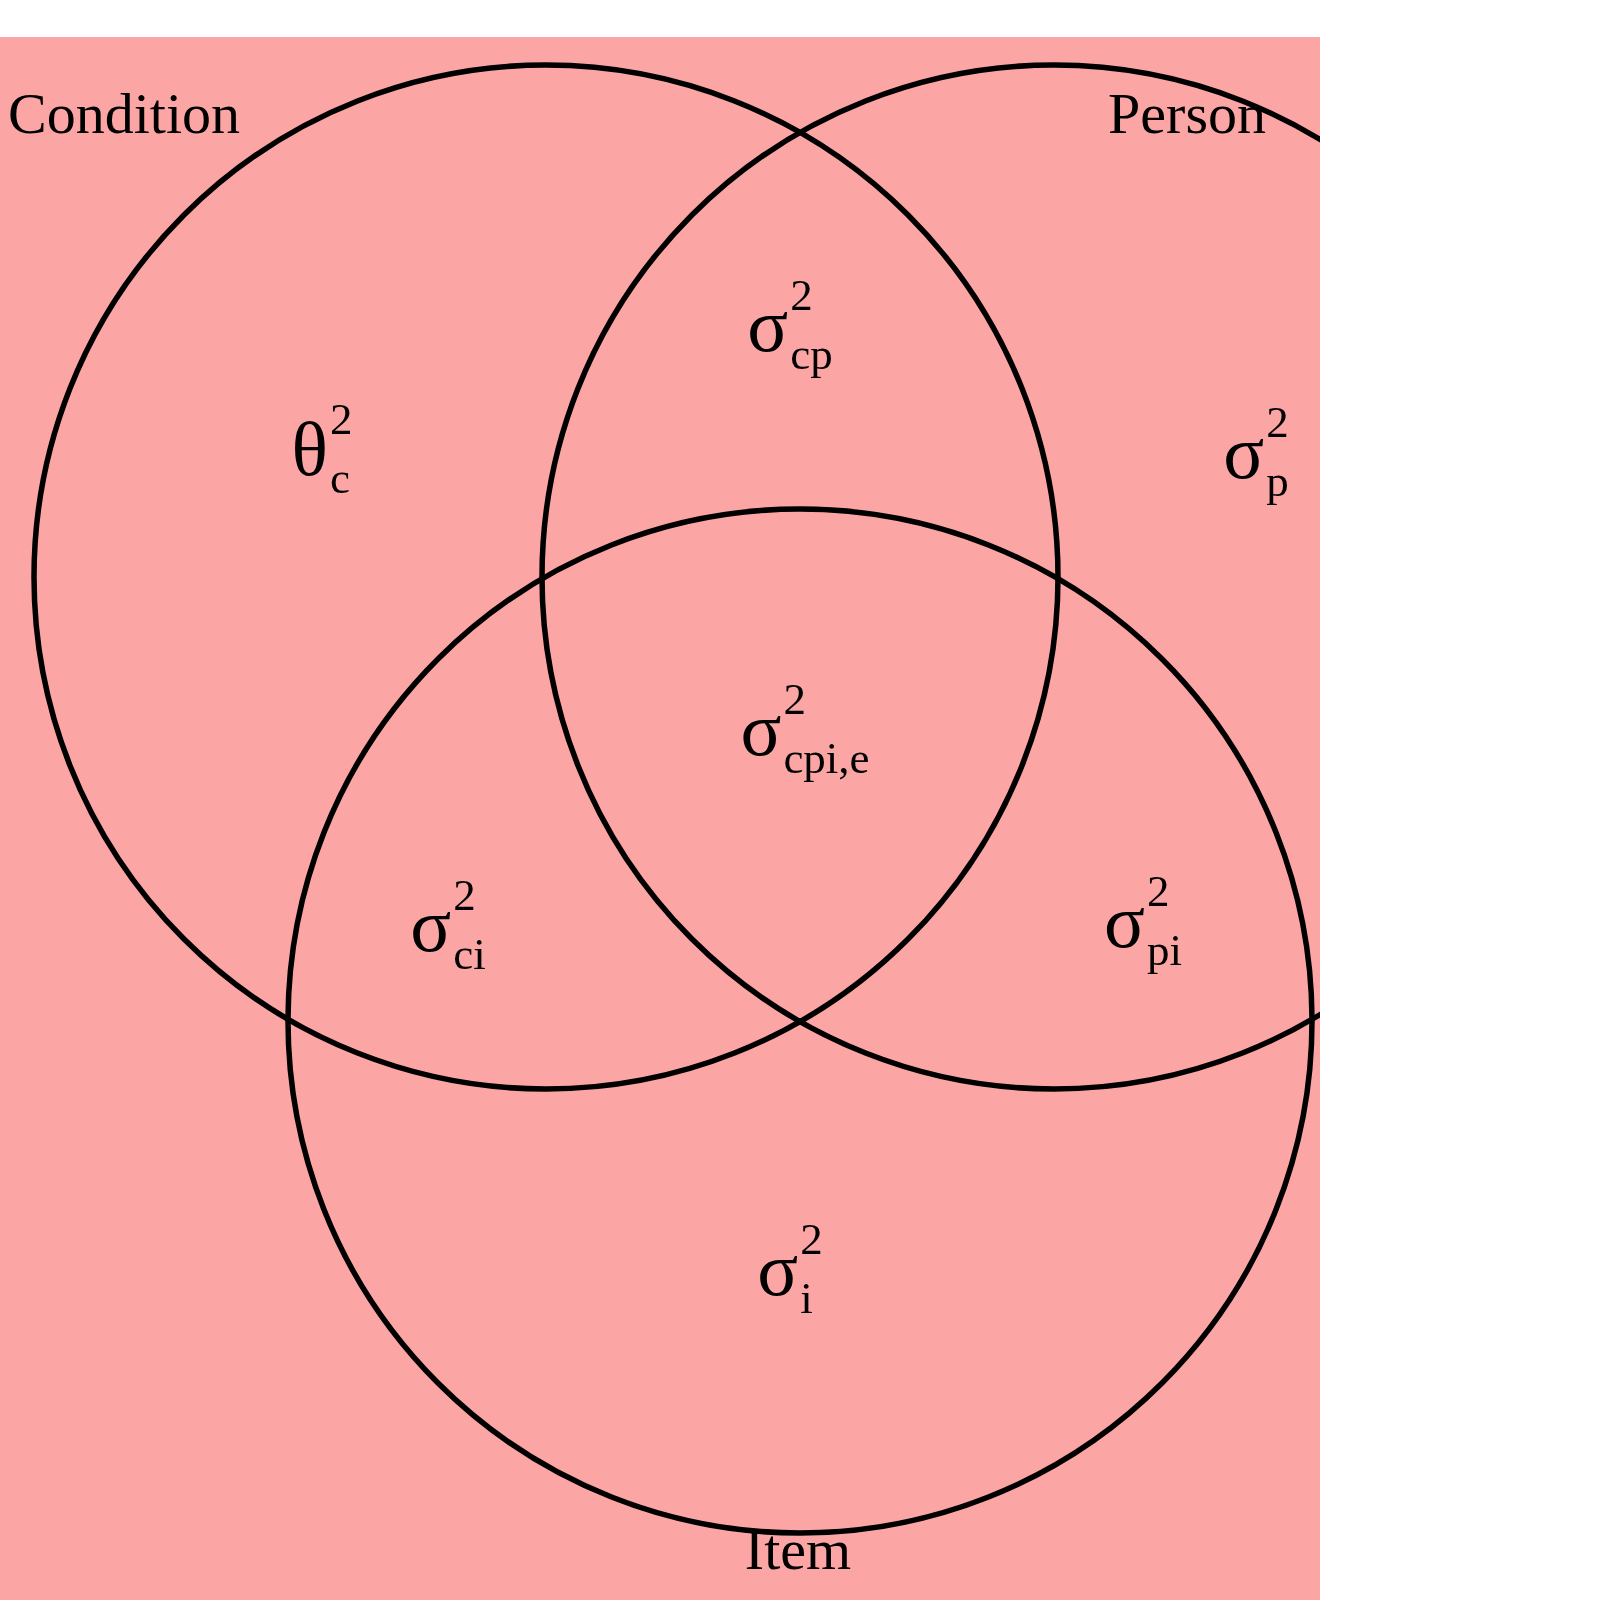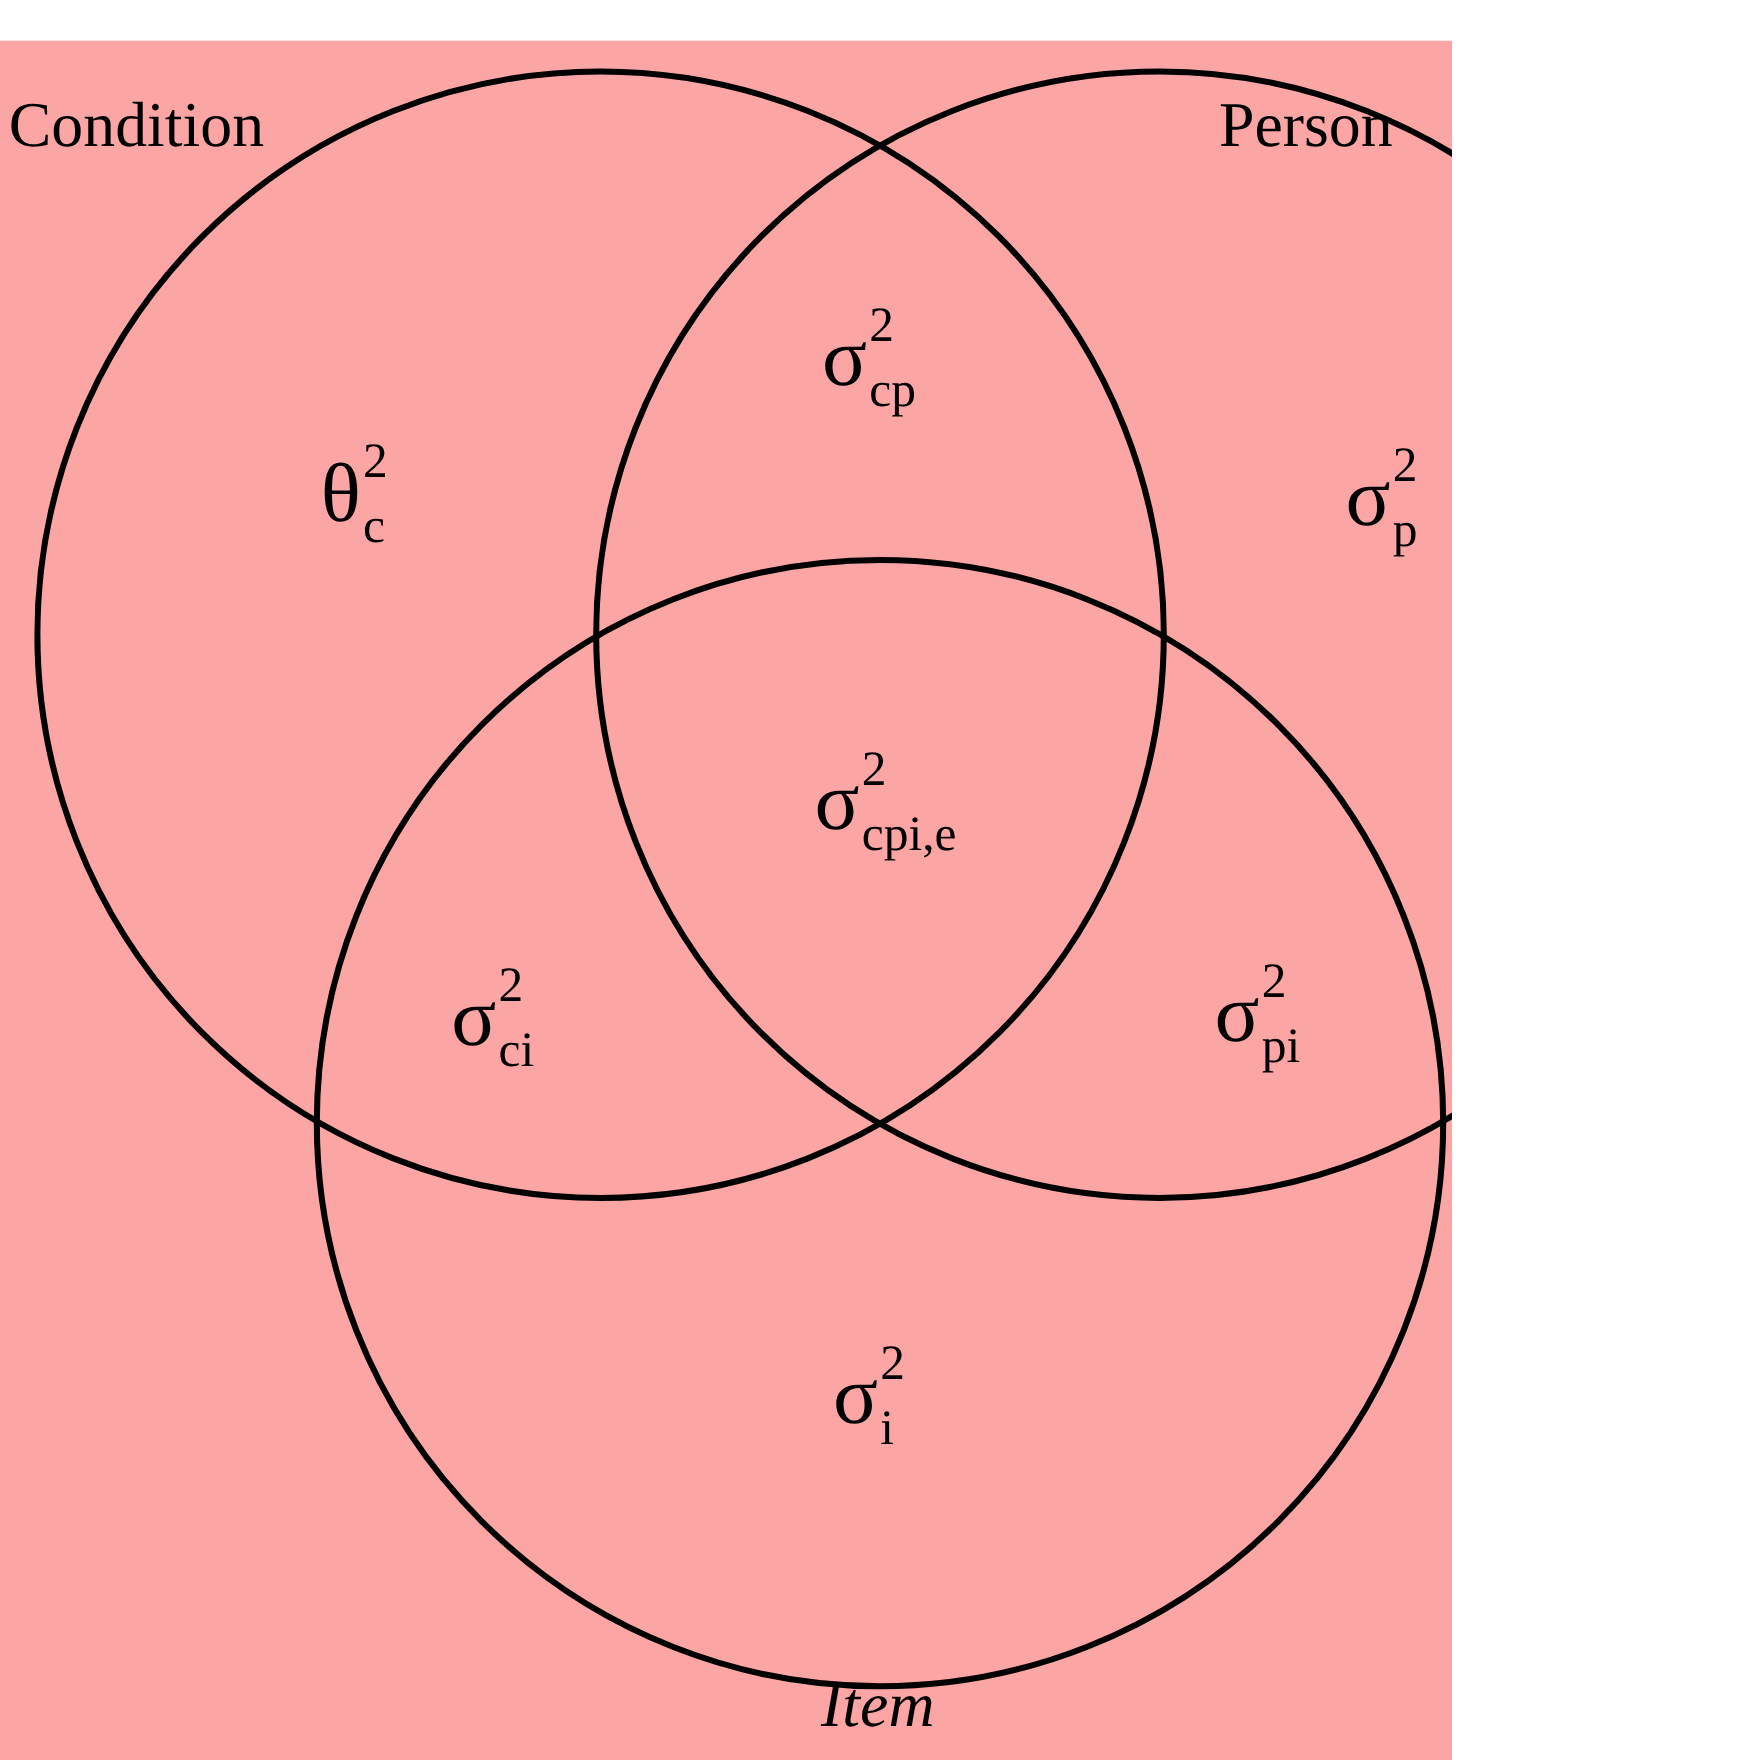--- a/index.html
+++ b/index.html
@@ -30,21 +30,21 @@
     stroke-width: 5.5;
   }
   .set-label {
     position: absolute;
     font-size: 58px;
     line-height: 1;
     white-space: nowrap;
   }
   .set-label.condition { left: 8px;  top: 48px; }
   .set-label.person    { right: 54px; top: 48px; }
-  .set-label.item      { left: 798px; top: 1484px; transform: translateX(-50%); font-style: italic; }
+  .set-label.item      { left: 798px; top: 1484px; transform: translateX(-50%); }
   .term {
     position: absolute;
     transform: translate(-50%, -50%);
     display: flex;
     align-items: center;
     white-space: nowrap;
   }
   .term-base {
     font-size: 76px;
     line-height: 1;

